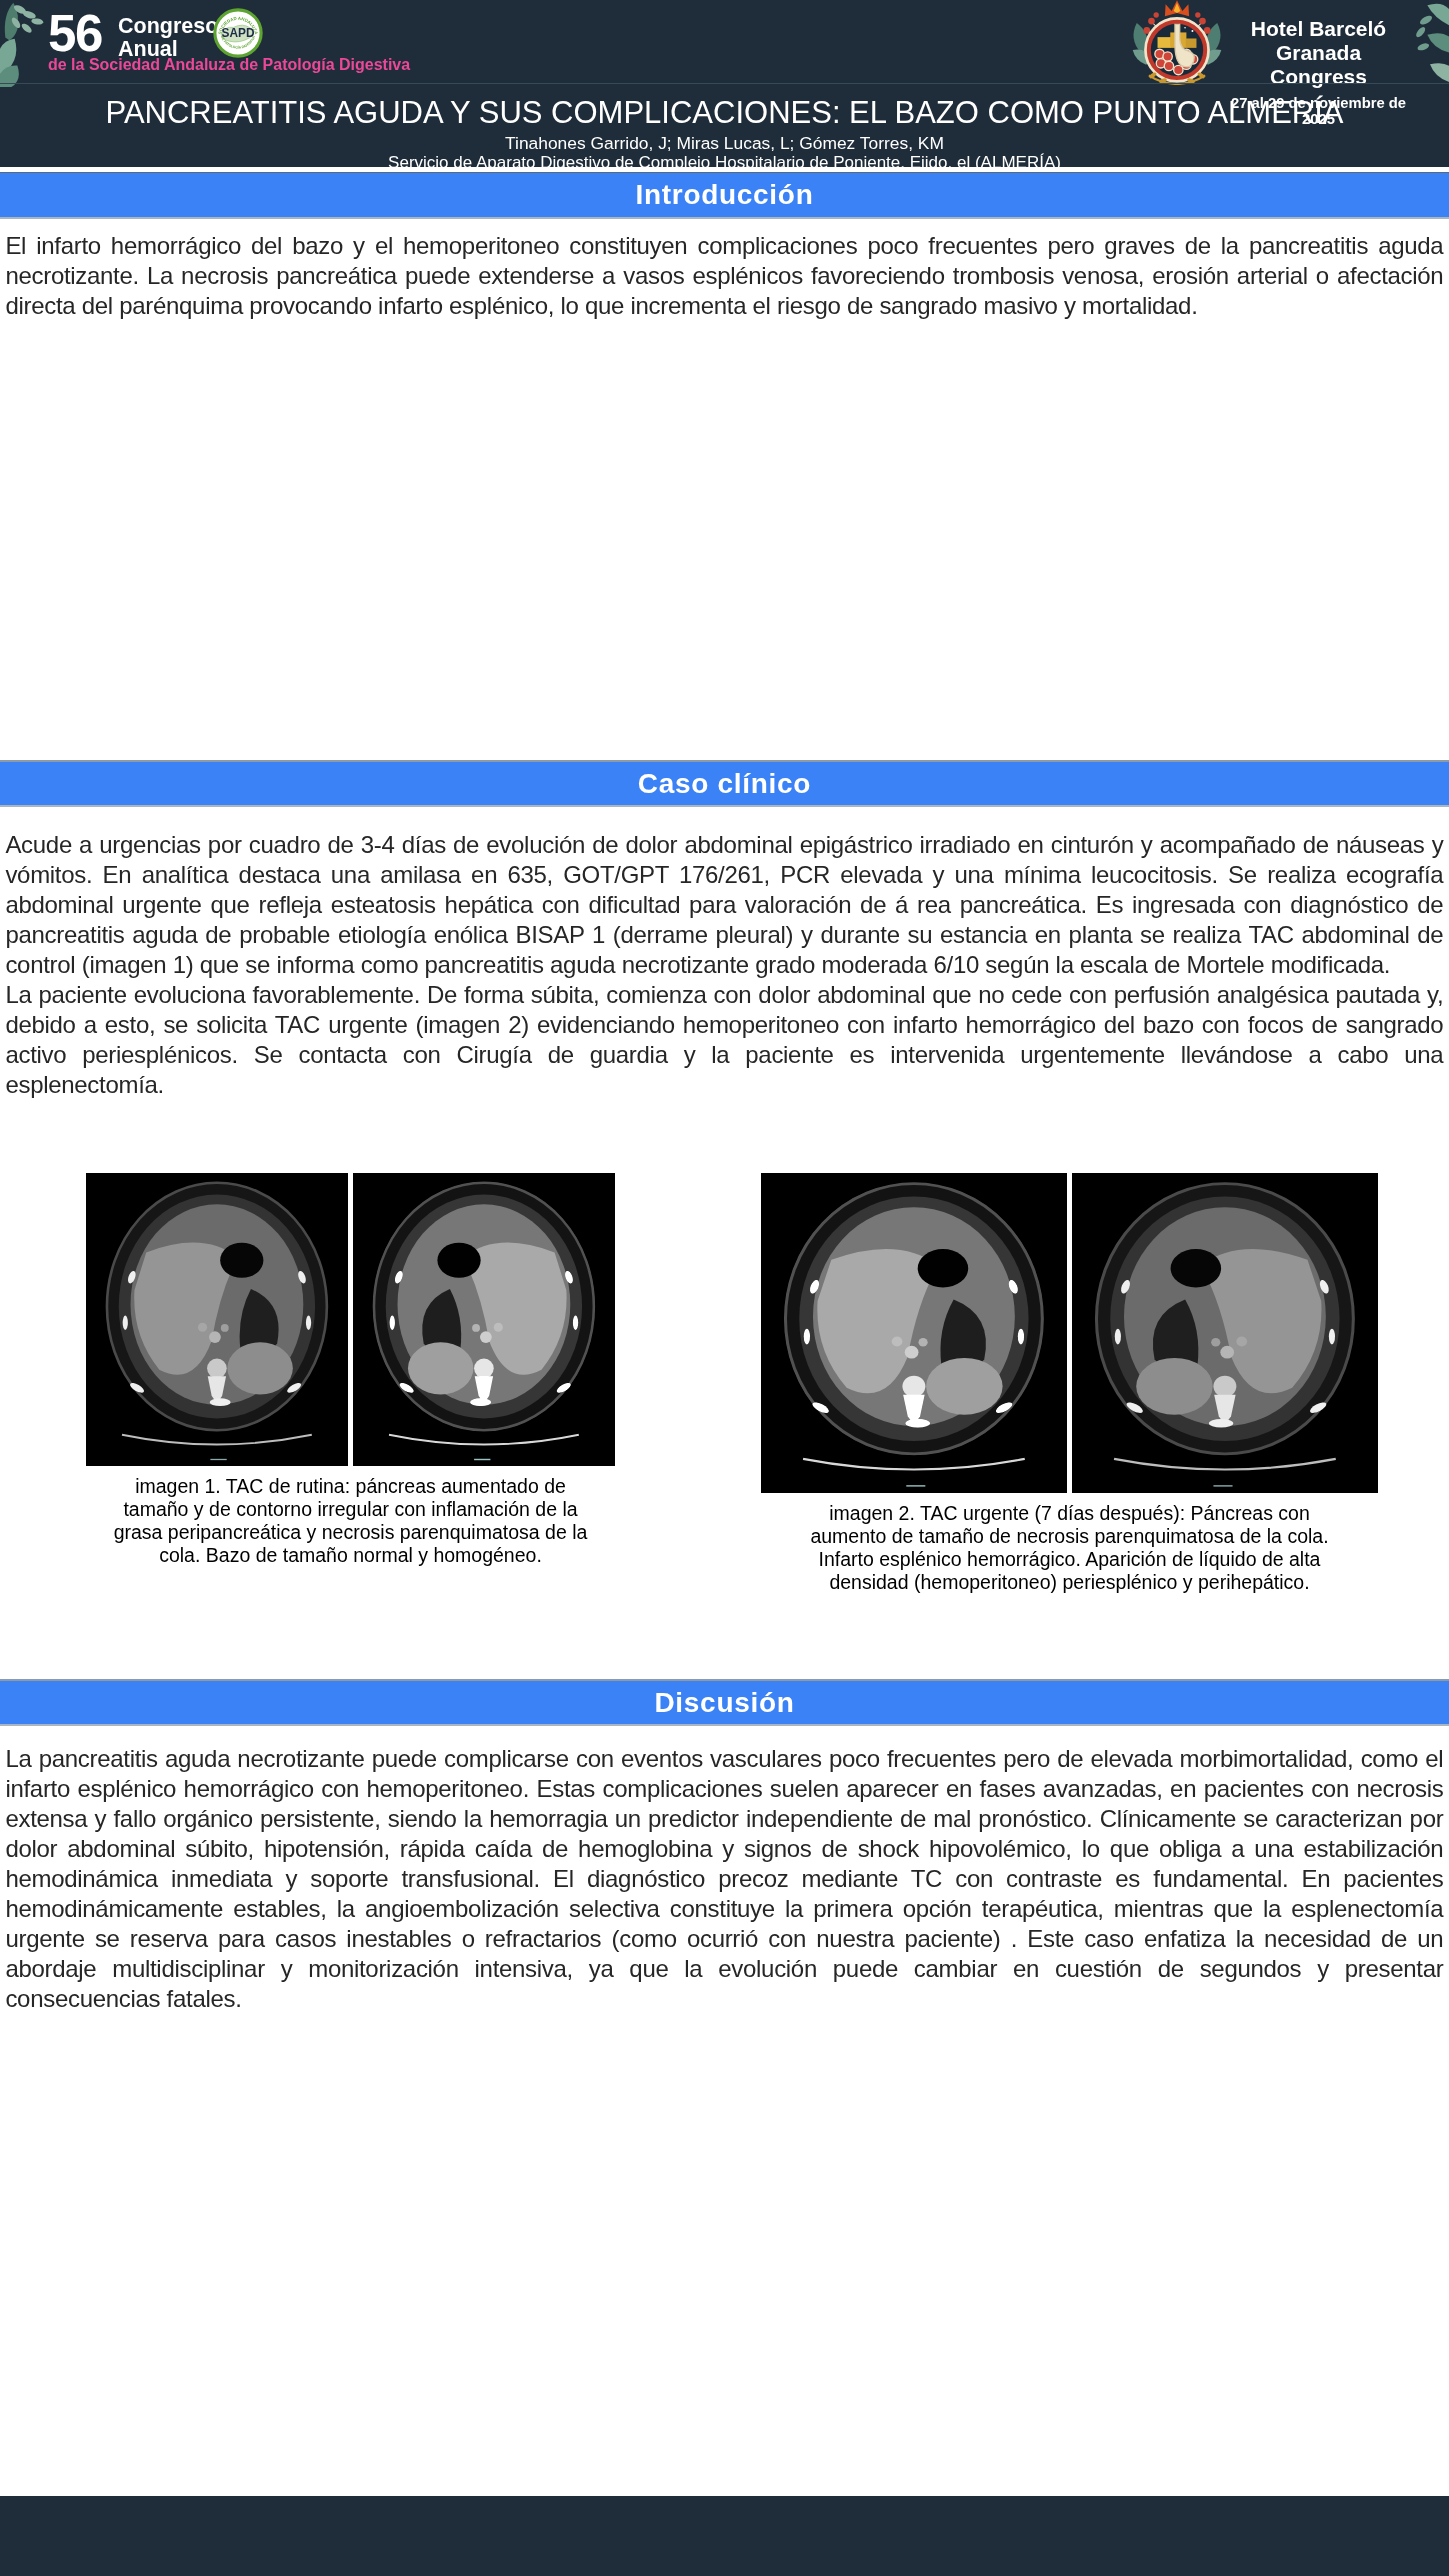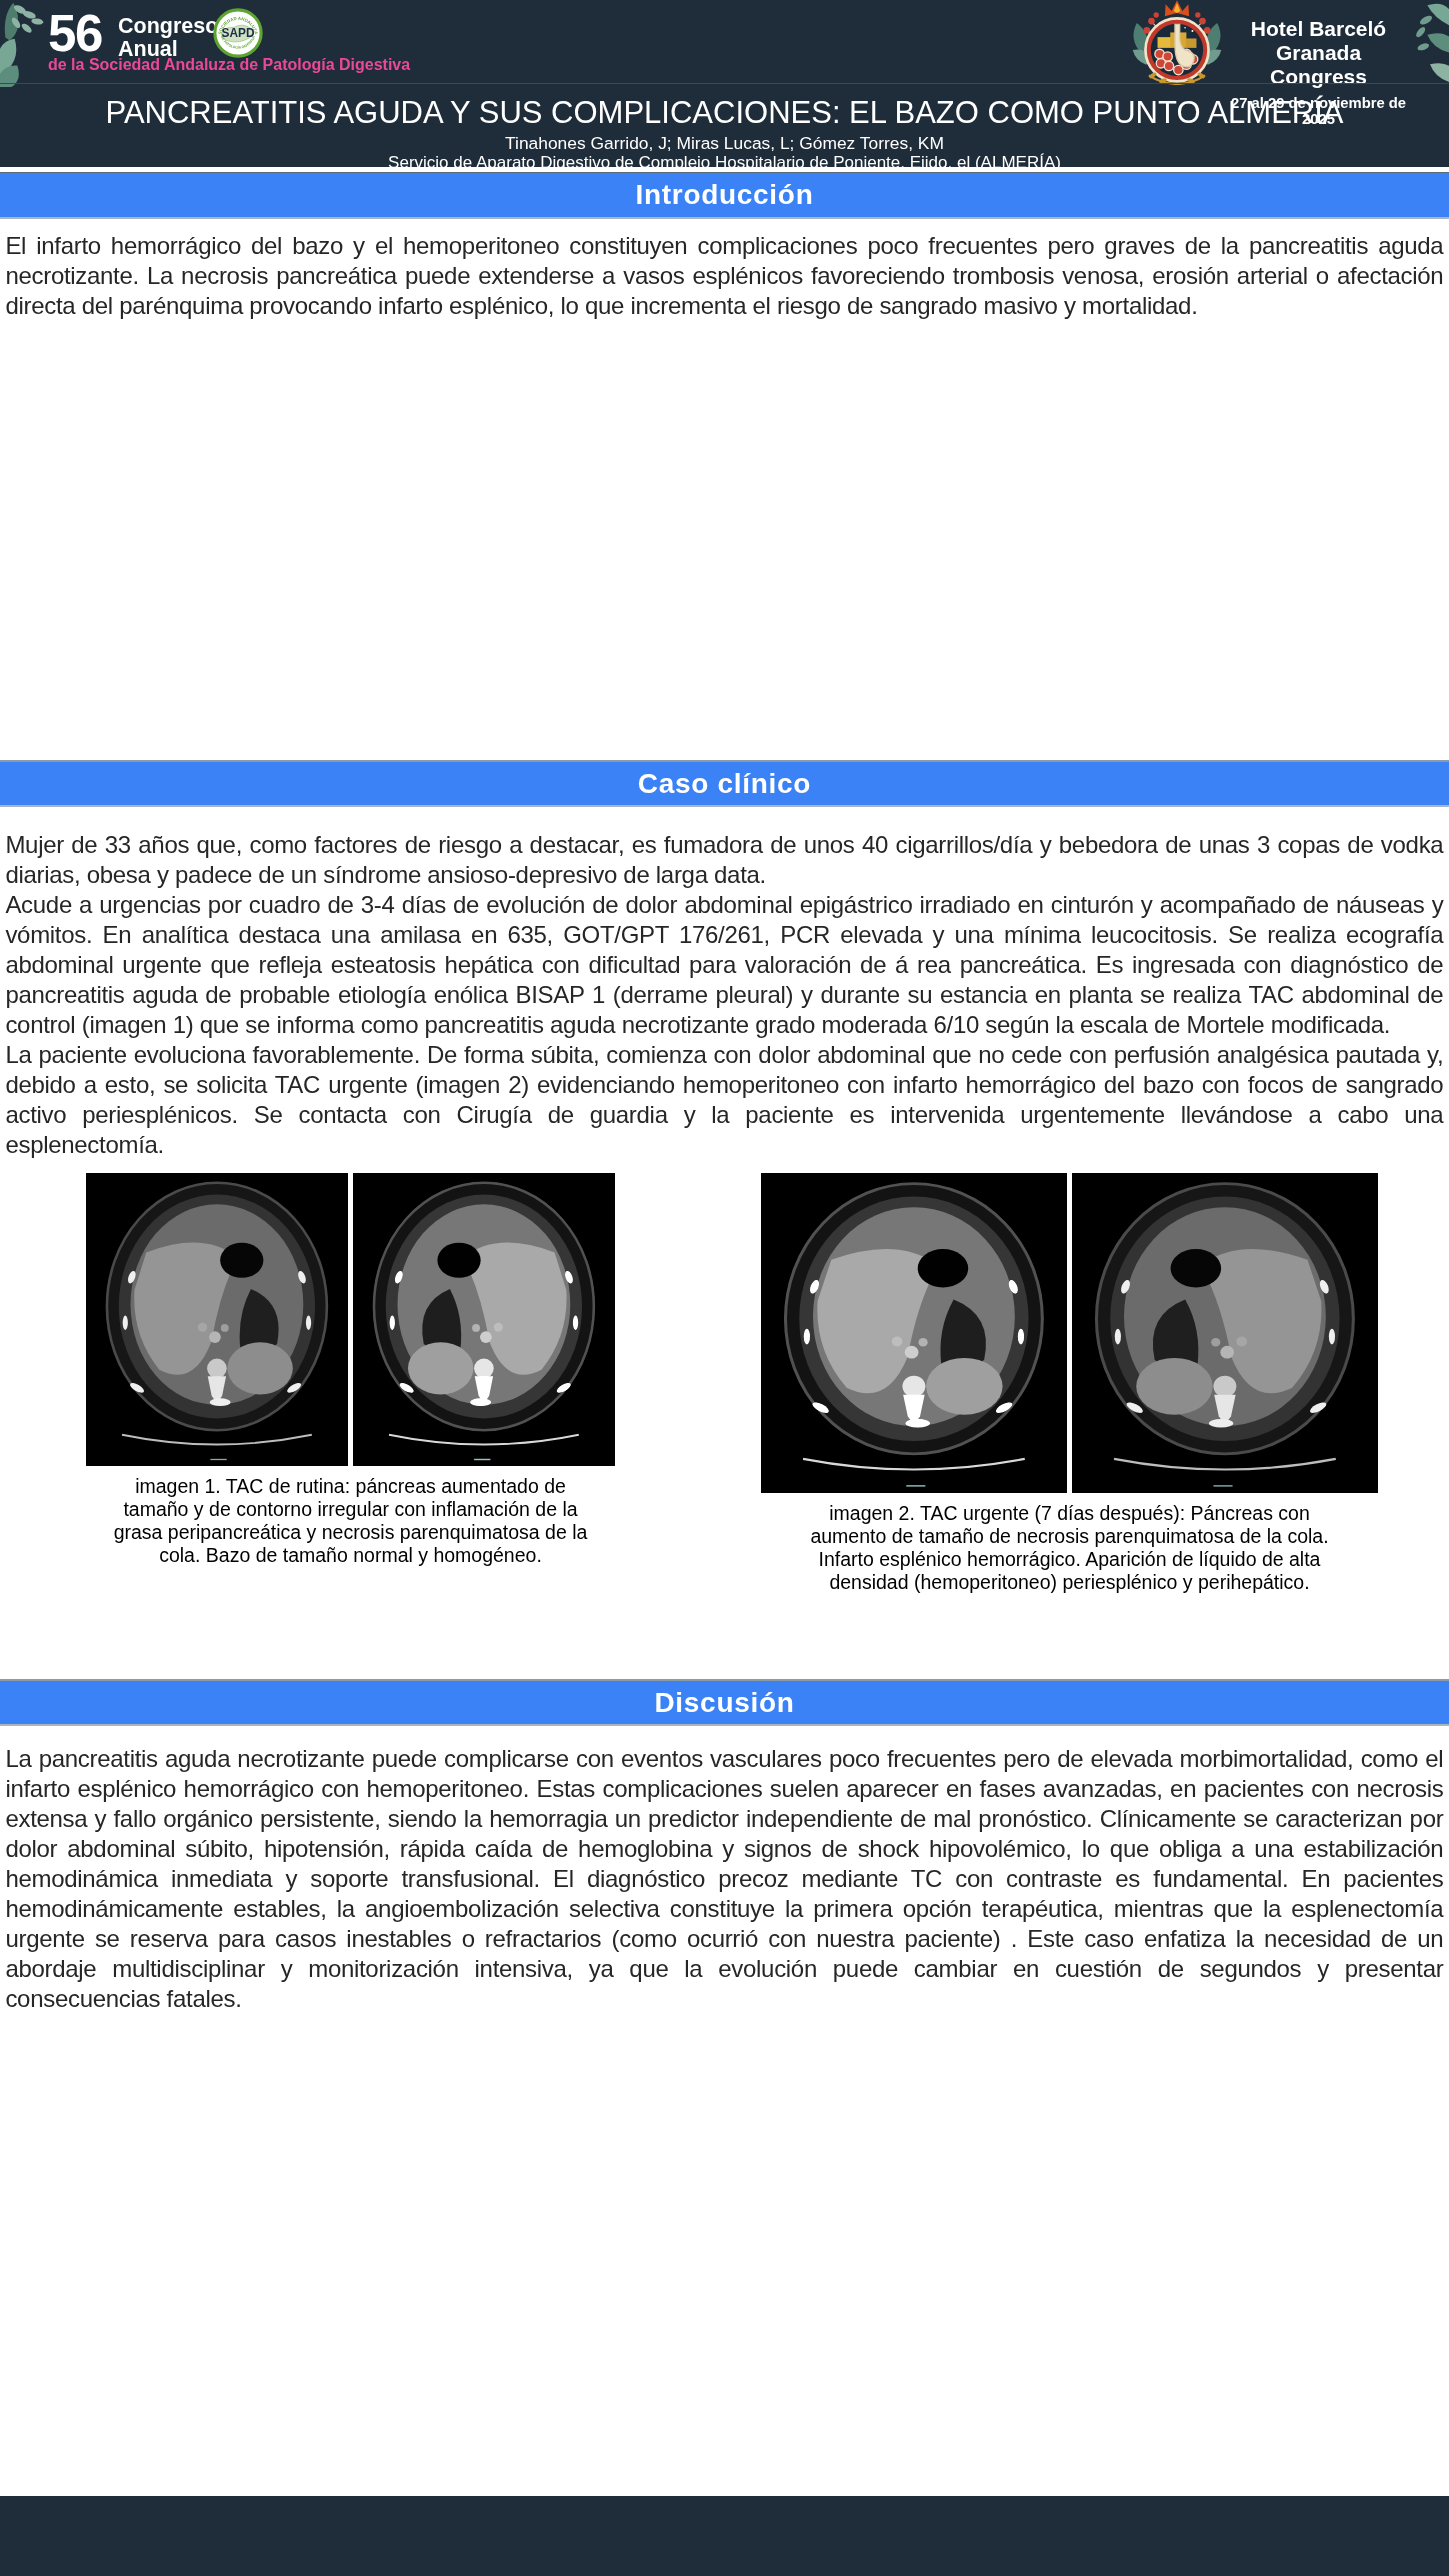--- a/index.html
+++ b/index.html
@@ -178,21 +178,20 @@
   <div class="affiliation">Servicio de Aparato Digestivo de Complejo Hospitalario de Poniente, Ejido, el (ALMERÍA)</div>
 </div>
 
 <div class="section-bar" id="bar-intro">Introducción</div>
 <div class="bodytext" id="txt-intro">
   <p>El infarto hemorrágico del bazo y el hemoperitoneo constituyen complicaciones poco frecuentes pero graves de la pancreatitis aguda necrotizante. La necrosis pancreática puede extenderse a vasos esplénicos favoreciendo trombosis venosa, erosión arterial o afectación directa del parénquima provocando infarto esplénico, lo que incrementa el riesgo de sangrado masivo y mortalidad.</p>
 </div>
 
 <div class="section-bar" id="bar-caso">Caso clínico</div>
 <div class="bodytext" id="txt-caso">
-  <p>Mujer de 33 años que, como factores de riesgo a destacar, es fumadora de unos 40 cigarrillos/día y bebedora de unas 3 copas de vodka diarias, obesa y padece de un síndrome ansioso-depresivo de larga data.</p>
   <p>Acude a urgencias por cuadro de 3-4 días de evolución de dolor abdominal epigástrico irradiado en cinturón y acompañado de náuseas y vómitos. En analítica destaca una amilasa en 635, GOT/GPT 176/261, PCR elevada y una mínima leucocitosis. Se realiza ecografía abdominal urgente que refleja esteatosis hepática con dificultad para valoración de á rea pancreática. Es ingresada con diagnóstico de pancreatitis aguda de probable etiología enólica BISAP 1 (derrame pleural) y durante su estancia en planta se realiza TAC abdominal de control (imagen 1) que se informa como pancreatitis aguda necrotizante grado moderada 6/10 según la escala de Mortele modificada.</p>
   <p>La paciente evoluciona favorablemente. De forma súbita, comienza con dolor abdominal que no cede con perfusión analgésica pautada y, debido a esto, se solicita TAC urgente (imagen 2) evidenciando hemoperitoneo con infarto hemorrágico del bazo con focos de sangrado activo periesplénicos. Se contacta con Cirugía de guardia y la paciente es intervenida urgentemente llevándose a cabo una esplenectomía.</p>
 </div>
 
 <div class="figure" id="fig1">
   <div class="fig-images">
     <div class="ct-slice">
 <svg viewBox="0 0 400 450" preserveAspectRatio="none" xmlns="http://www.w3.org/2000/svg">
   <rect width="400" height="450" fill="#000"></rect>
   <ellipse cx="200" cy="205" rx="168" ry="190" fill="#161616" stroke="#4a4a4a" stroke-width="4"></ellipse>

